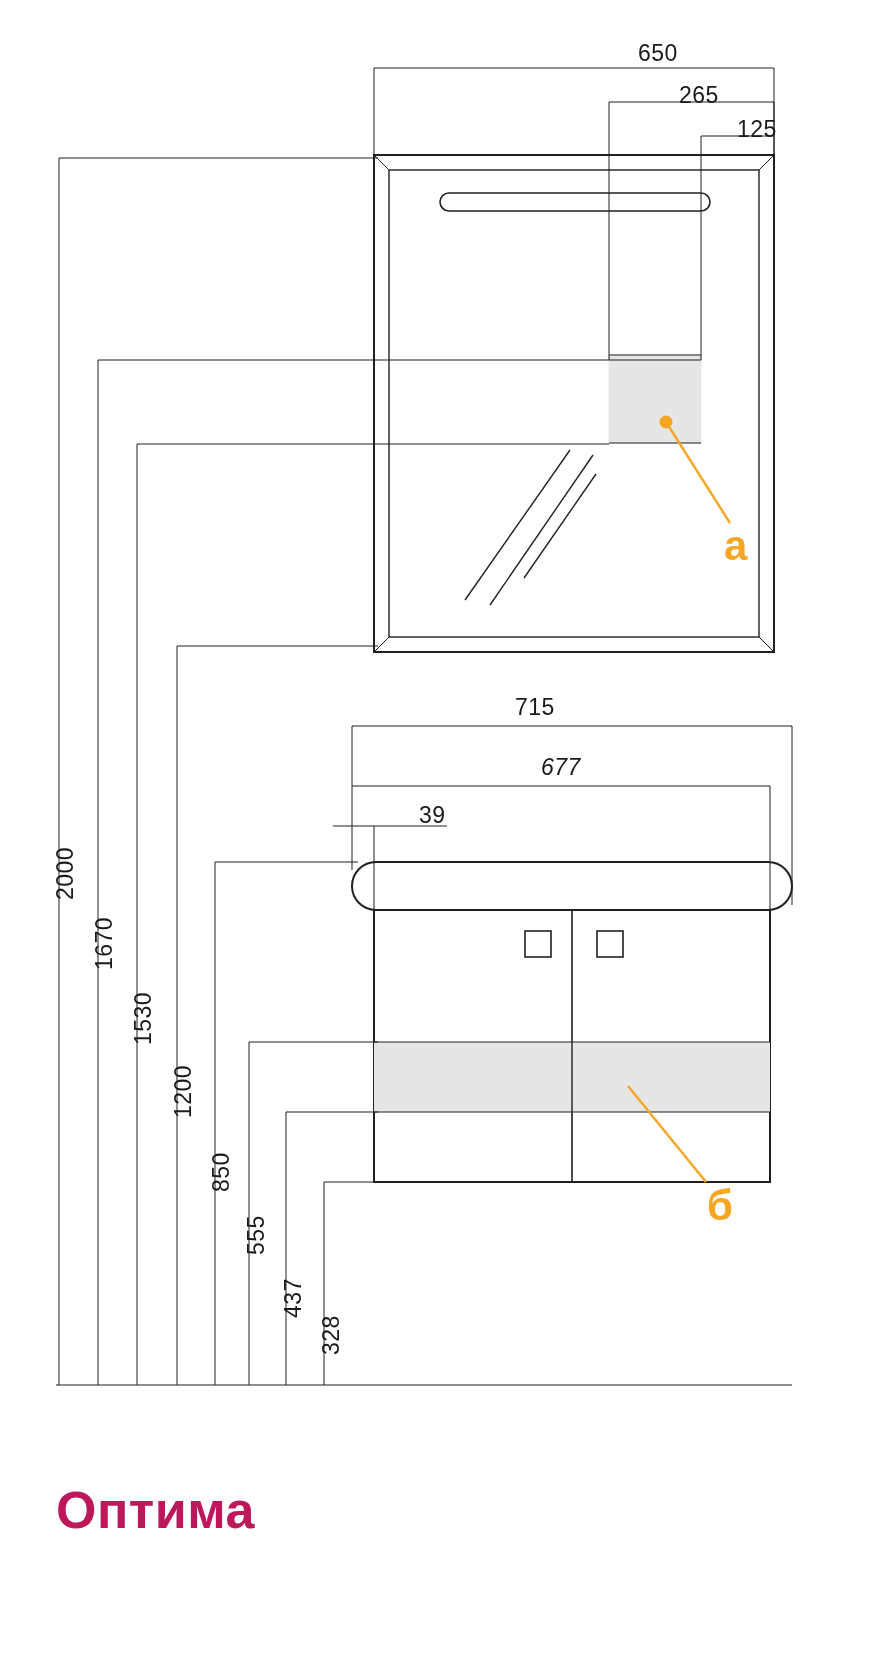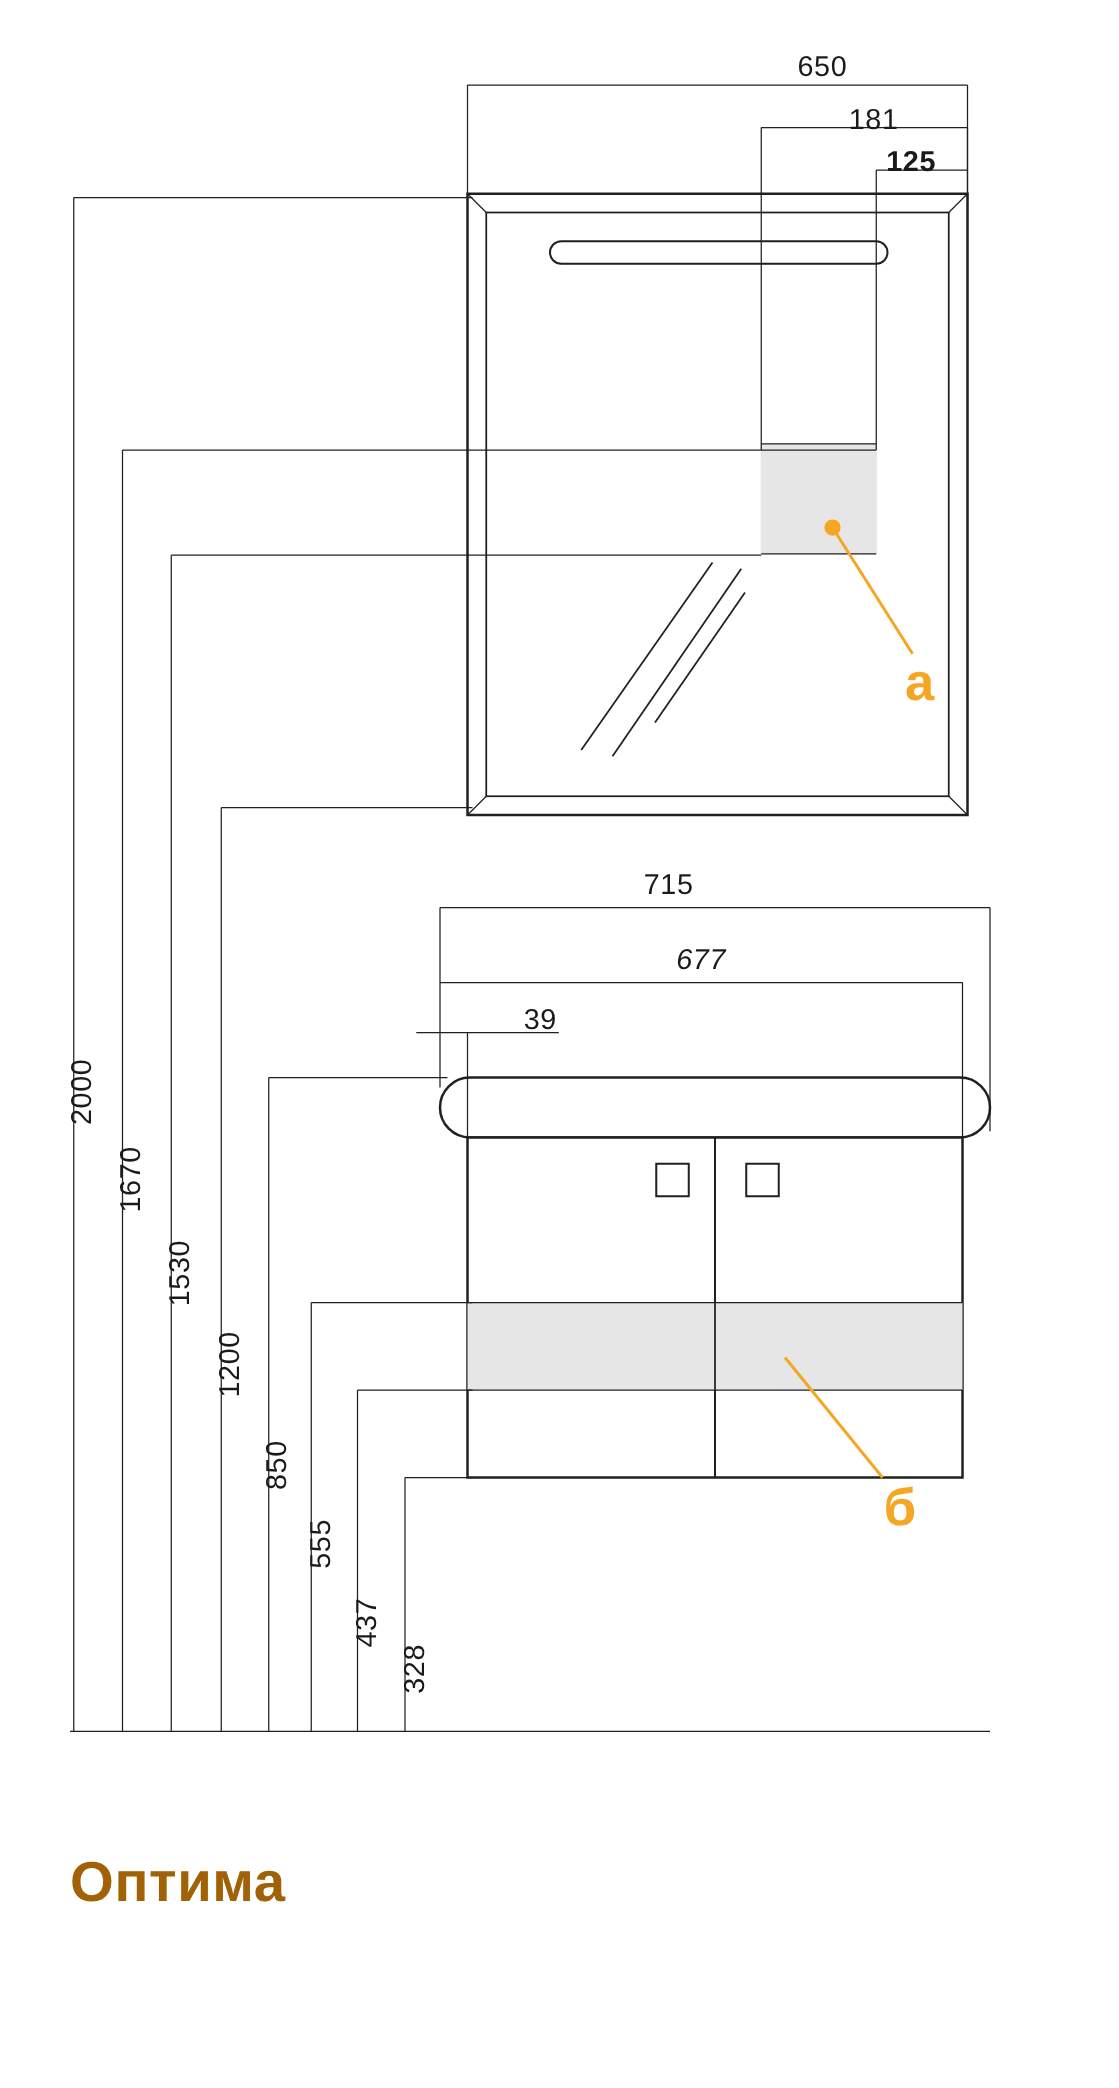--- a/index.html
+++ b/index.html
@@ -33,23 +33,23 @@
     position: absolute;
     font-family: "Liberation Sans", sans-serif;
     font-size: 42px;
     font-weight: bold;
     color: #f5a623;
     white-space: nowrap;
   }
   .brand {
     position: absolute;
     font-family: "Liberation Sans", sans-serif;
-    font-size: 45px;
+    font-size: 52px;
     font-weight: bold;
-    color: #a16207;
+    color: #be185d;
     white-space: nowrap;
     letter-spacing: 0.5px;
   }
   svg#drawing {
     position: absolute;
     left: 0;
     top: 0;
   }
 </style>
 </head>
@@ -155,22 +155,22 @@
 
       <line x1="286" y1="1112" x2="286" y2="1385"></line>
       <line x1="286" y1="1112" x2="378" y2="1112"></line>
 
       <line x1="324" y1="1182" x2="324" y2="1385"></line>
       <line x1="324" y1="1182" x2="378" y2="1182"></line>
     </g>
   </svg>
 
   <div class="label" style="left:638px; top:40px;">650</div>
-  <div class="label" style="left:679px; top:82px;">181</div>
-  <div class="label" style="left:709px; top:116px;font-weight:bold;">125</div>
+  <div class="label" style="left:679px; top:82px;">265</div>
+  <div class="label" style="left:737px; top:116px;">125</div>
   <div class="label" style="left:515px; top:694px;">715</div>
   <div class="label" style="left:541px; top:754px;font-style:italic;">677</div>
   <div class="label" style="left:390px; top:802px;margin-left:29px;">39</div>
 
   <div class="label vert" style="left:52px; top:900px;">2000</div>
   <div class="label vert" style="left:91px; top:970px;">1670</div>
   <div class="label vert" style="left:130px; top:1045px;">1530</div>
   <div class="label vert" style="left:170px; top:1118px;">1200</div>
   <div class="label vert" style="left:208px; top:1192px;">850</div>
   <div class="label vert" style="left:243px; top:1255px;">555</div>

